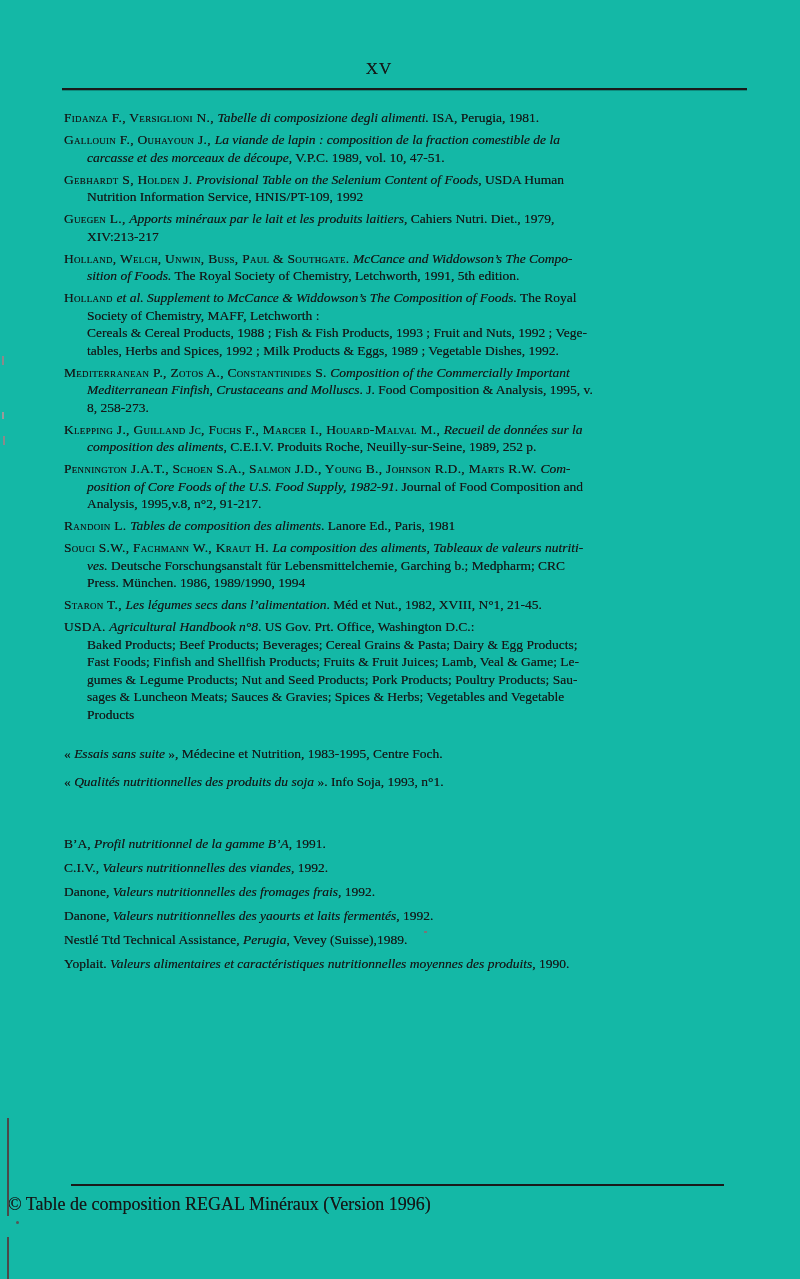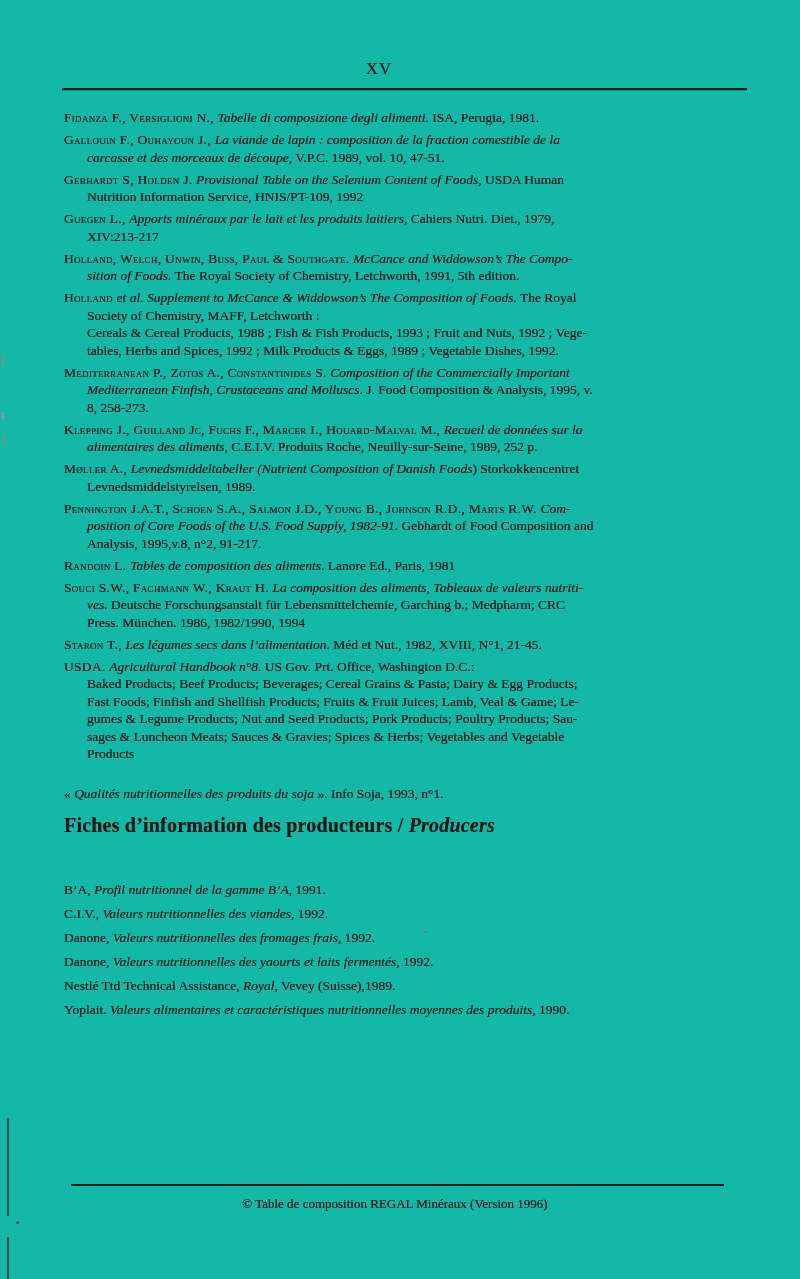--- a/index.html
+++ b/index.html
@@ -56,24 +56,23 @@
   .s-r  { }
   .producers-heading .s-i { font-style: italic; }
   .footer-rule {
     position: absolute;
     left: 71px; top: 1184px;
     width: 653px;
     border-top: 2px solid #1a1a1a;
   }
   .footer-text {
     position: absolute;
-    left: 0; top: 1196px;
+    left: 8px; top: 1196px;
     width: 790px;
-    text-align: center;
-    font-size: 13px;
+    font-size: 18px;
     line-height: 16px;
   }
   
   .artifact { position: absolute; background: #4a4a4a; }
   .a-line1 { left: 7px;  top: 1118px; width: 1.5px; height: 98px; }
   .a-line2 { left: 7px;  top: 1237px; width: 1.5px; height: 42px; }
   .a-dot   { left: 16px; top: 1221px; width: 3px;   height: 3px; border-radius: 50%; background:#555; }
   .a-tick1 { left: 2px;  top: 356px;  width: 1.5px; height: 9px; background:#8a8a8a; }
   .a-tick2 { left: 2px;  top: 412px;  width: 1.5px; height: 7px; background:#9a9a9a; }
   .a-tick3 { left: 3px;  top: 436px;  width: 1.5px; height: 9px; background:#8a8a8a; }
@@ -91,41 +90,40 @@
   <div class="content">
 
     <section>
         <p class="ref"><span class="s-sc">Fidanza F., Versiglioni N., </span><span class="s-i">Tabelle di composizione degli alimenti.</span><span class="s-r"> ISA, Perugia, 1981.</span></p>
         <p class="ref"><span class="s-sc">Gallouin F., Ouhayoun J., </span><span class="s-i">La viande de lapin : composition de la fraction comestible de la</span><br><span class="s-i">carcasse et des morceaux de découpe</span><span class="s-r">, V.P.C. 1989, vol. 10, 47-51.</span></p>
         <p class="ref"><span class="s-sc">Gebhardt S, Holden J. </span><span class="s-i">Provisional Table on the Selenium Content of Foods</span><span class="s-r">, USDA Human</span><br><span class="s-r">Nutrition Information Service, HNIS/PT-109, 1992</span></p>
         <p class="ref"><span class="s-sc">Guegen L., </span><span class="s-i">Apports minéraux par le lait et les produits laitiers</span><span class="s-r">, Cahiers Nutri. Diet., 1979,</span><br><span class="s-r">XIV:213-217</span></p>
         <p class="ref"><span class="s-sc">Holland, Welch, Unwin, Buss, Paul &amp; Southgate. </span><span class="s-i">McCance and Widdowson’s The Compo-</span><br><span class="s-i">sition of Foods.</span><span class="s-r"> The Royal Society of Chemistry, Letchworth, 1991, 5th edition.</span></p>
         <p class="ref"><span class="s-sc">Holland </span><span class="s-i">et al. Supplement to McCance &amp; Widdowson’s The Composition of Foods.</span><span class="s-r"> The Royal</span><br><span class="s-r">Society of Chemistry, MAFF, Letchworth :</span><br><span class="s-r">Cereals &amp; Cereal Products, 1988 ; Fish &amp; Fish Products, 1993 ; Fruit and Nuts, 1992 ; Vege-</span><br><span class="s-r">tables, Herbs and Spices, 1992 ; Milk Products &amp; Eggs, 1989 ; Vegetable Dishes, 1992.</span></p>
         <p class="ref"><span class="s-sc">Mediterranean P., Zotos A., Constantinides S. </span><span class="s-i">Composition of the Commercially Important</span><br><span class="s-i">Mediterranean Finfish, Crustaceans and Molluscs</span><span class="s-r">. J. Food Composition &amp; Analysis, 1995, v.</span><br><span class="s-r">8, 258-273.</span></p>
-        <p class="ref"><span class="s-sc">Klepping J., Guilland Jc, Fuchs F., Marcer I., Houard-Malval M., </span><span class="s-i">Recueil de données sur la</span><br><span class="s-i">alimentaires des aliments</span><span class="s-r">, C.E.I.V. Produits Roche, Neuilly-sur-Seine, 1989, 252 p.</span></p>
-        <p class="ref"><span class="s-sc">Møller A., </span><span class="s-i">Levnedsmiddeltabeller (Nutrient Composition of Danish Foods</span><span class="s-r">) Storkokkencentret</span><br><span class="s-r">Levnedsmiddelstyrelsen, 1989.</span></p>
-        <p class="ref"><span class="s-sc">Pennington J.A.T., Schoen S.A., Salmon J.D., Young B., Johnson R.D., Marts R.W. </span><span class="s-i">Com-</span><br><span class="s-i">position of Core Foods of the U.S. Food Supply, 1982-91</span><span class="s-r">. Gebhardt of Food Composition and</span><br><span class="s-r">Analysis, 1995,v.8, n°2, 91-217.</span></p>
+        <p class="ref"><span class="s-sc">Klepping J., Guilland Jc, Fuchs F., Marcer I., Houard-Malval M., </span><span class="s-i">Recueil de données sur la</span><br><span class="s-i">composition des aliments</span><span class="s-r">, C.E.I.V. Produits Roche, Neuilly-sur-Seine, 1989, 252 p.</span></p>
+        <p class="ref"><span class="s-sc">Pennington J.A.T., Schoen S.A., Salmon J.D., Young B., Johnson R.D., Marts R.W. </span><span class="s-i">Com-</span><br><span class="s-i">position of Core Foods of the U.S. Food Supply, 1982-91</span><span class="s-r">. Journal of Food Composition and</span><br><span class="s-r">Analysis, 1995,v.8, n°2, 91-217.</span></p>
         <p class="ref"><span class="s-sc">Randoin L. </span><span class="s-i">Tables de composition des aliments</span><span class="s-r">. Lanore Ed., Paris, 1981</span></p>
-        <p class="ref"><span class="s-sc">Souci S.W., Fachmann W., Kraut H. </span><span class="s-i">La composition des aliments, Tableaux de valeurs nutriti-</span><br><span class="s-i">ves.</span><span class="s-r"> Deutsche Forschungsanstalt für Lebensmittelchemie, Garching b.; Medpharm; CRC</span><br><span class="s-r">Press. München. 1986, 1982/1990, 1994</span></p>
+        <p class="ref"><span class="s-sc">Souci S.W., Fachmann W., Kraut H. </span><span class="s-i">La composition des aliments, Tableaux de valeurs nutriti-</span><br><span class="s-i">ves.</span><span class="s-r"> Deutsche Forschungsanstalt für Lebensmittelchemie, Garching b.; Medpharm; CRC</span><br><span class="s-r">Press. München. 1986, 1989/1990, 1994</span></p>
         <p class="ref"><span class="s-sc">Staron T., </span><span class="s-i">Les légumes secs dans l’alimentation</span><span class="s-r">. Méd et Nut., 1982, XVIII, N°1, 21-45.</span></p>
         <p class="ref"><span class="s-sc">USDA. </span><span class="s-i">Agricultural Handbook n°8</span><span class="s-r">. US Gov. Prt. Office, Washington D.C.:</span><br><span class="s-r">Baked Products; Beef Products; Beverages; Cereal Grains &amp; Pasta; Dairy &amp; Egg Products;</span><br><span class="s-r">Fast Foods; Finfish and Shellfish Products; Fruits &amp; Fruit Juices; Lamb, Veal &amp; Game; Le-</span><br><span class="s-r">gumes &amp; Legume Products; Nut and Seed Products; Pork Products; Poultry Products; Sau-</span><br><span class="s-r">sages &amp; Luncheon Meats; Sauces &amp; Gravies; Spices &amp; Herbs; Vegetables and Vegetable</span><br><span class="s-r">Products</span></p>
       </section>
 
     <section class="quotes">
+        <p class="quote"><span class="s-r">« </span><span class="s-i">Essais sans suite</span><span class="s-r"> », Médecine et Nutrition, 1983-1995, Centre Foch.</span></p>
         <p class="quote"><span class="s-r">« </span><span class="s-i">Qualités nutritionnelles des produits du soja</span><span class="s-r"> ». Info Soja, 1993, n°1.</span></p>
       </section>
 
-    <h2 class="producers-heading"><span>Fiches d’information des producteurs / </span><span class="s-i">Producers</span></h2>
 
     <section class="producers">
         <p class="producer"><span class="s-r">B’A, </span><span class="s-i">Profil nutritionnel de la gamme B’A</span><span class="s-r">, 1991.</span></p>
         <p class="producer"><span class="s-r">C.I.V., </span><span class="s-i">Valeurs nutritionnelles des viandes</span><span class="s-r">, 1992.</span></p>
         <p class="producer"><span class="s-r">Danone, </span><span class="s-i">Valeurs nutritionnelles des fromages frais</span><span class="s-r">, 1992.</span></p>
         <p class="producer"><span class="s-r">Danone, </span><span class="s-i">Valeurs nutritionnelles des yaourts et laits fermentés</span><span class="s-r">, 1992.</span></p>
-        <p class="producer"><span class="s-r">Nestlé Ttd Technical Assistance, </span><span class="s-i">Royal</span><span class="s-r">, Vevey (Suisse),1989.</span></p>
+        <p class="producer"><span class="s-r">Nestlé Ttd Technical Assistance, </span><span class="s-i">Perugia</span><span class="s-r">, Vevey (Suisse),1989.</span></p>
         <p class="producer"><span class="s-r">Yoplait. </span><span class="s-i">Valeurs alimentaires et caractéristiques nutritionnelles moyennes des produits</span><span class="s-r">, 1990.</span></p>
       </section>
 
   </div>
 
   <div class="footer-rule"></div>
   <div class="footer-text">© Table de composition REGAL Minéraux (Version 1996)</div>
 
   <div class="artifact a-line1"></div>
   <div class="artifact a-line2"></div>

